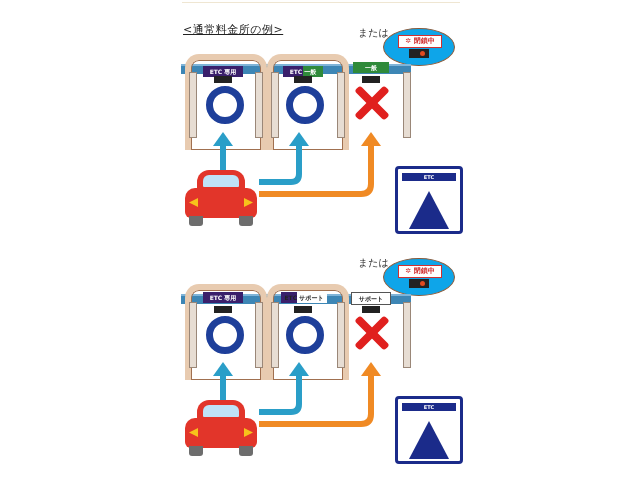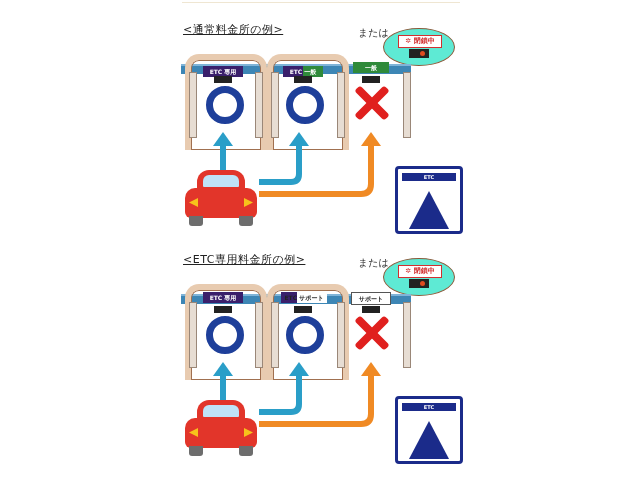--- a/index.html
+++ b/index.html
@@ -4,21 +4,21 @@
   <style>
     html, body { margin: 0; padding: 0; background: #ffffff; }
     body { width: 640px; height: 480px; position: relative; overflow: hidden;
            font-family: "DejaVu Sans", sans-serif; }
     .topline { position: absolute; left: 182px; top: 2px; width: 278px; height: 1px; background: #efe6d2; }
     .panel { position: absolute; left: 175px; width: 290px; height: 230px; }
     .panel.p1 { top: 16px; }
     .panel.p2 { top: 246px; }
     .title { position: absolute; left: 8px; top: 6px; font-size: 11px; color: #222; letter-spacing: 0.5px; white-space: nowrap; text-decoration: underline; }
     .mataha { position: absolute; left: 183px; top: 10px; font-size: 10px; color: #333; }
-    .bubble { position: absolute; left: 208px; top: 12px; width: 70px; height: 36px; border: 1.5px solid #8a5a3a; border-radius: 50%; background: #5eead4; }
+    .bubble { position: absolute; left: 208px; top: 12px; width: 70px; height: 36px; border: 1.5px solid #8a5a3a; border-radius: 50%; background: #0ea5e9; }
     .bubble .tail { position: absolute; left: 2px; bottom: -8px; width: 10px; height: 10px; border-left: 1.5px solid #8a5a3a; transform: skewX(30deg); }
     .closed-sign { position: absolute; left: 14px; top: 6px; width: 42px; height: 11px; border: 1px solid #d03030; background: #fff; font-size: 7px; color: #d03030; line-height: 11px; text-align: center; font-weight: bold; }
     .closed-lamp { position: absolute; left: 25px; top: 20px; width: 20px; height: 9px; background: #222; }
     .closed-lamp::after { content: ""; position: absolute; right: 4px; top: 2px; width: 5px; height: 5px; border-radius: 50%; background: #e04a20; }
     .beam { position: absolute; left: 6px; top: 48px; width: 230px; height: 8px; background: #3d86b5; border-top: 2px solid #7fb4d8; }
     .booth-arch { position: absolute; top: 38px; width: 70px; height: 90px; border: 6px solid #e8cbb0; border-bottom: none; border-radius: 14px 14px 0 0; box-shadow: 0 0 0 1px #a07050 inset; }
     .pillar { position: absolute; top: 56px; width: 6px; height: 64px; background: #e7ddd3; border: 1px solid #9a8778; }
     .sign { position: absolute; height: 11px; font-size: 6px; line-height: 11px; text-align: center; color: #fff; font-weight: bold; }
     .sign.purple { background: #3a1f6b; }
     .sign.green { background: #2f8a3a; }
@@ -97,21 +97,20 @@
     <div class="car-wheel" style="right:4px"></div>
   </div>
 
   <div class="etc-logo">
     <div class="bar">ETC</div>
     <div class="arrow"></div>
   </div>
 </div>
 
 <div class="panel p2">
-  <div class="title">&lt;ETC専用料金所の例&gt;</div>
   <div class="mataha">または</div>
   <div class="bubble">
     <div class="tail"></div>
     <div class="closed-sign"><span>✲ </span><span>閉鎖中</span></div>
     <div class="closed-lamp"></div>
   </div>
 
   <div class="beam"></div>
   <div class="booth-arch" style="left:10px"></div>
   <div class="booth-arch" style="left:92px"></div>

